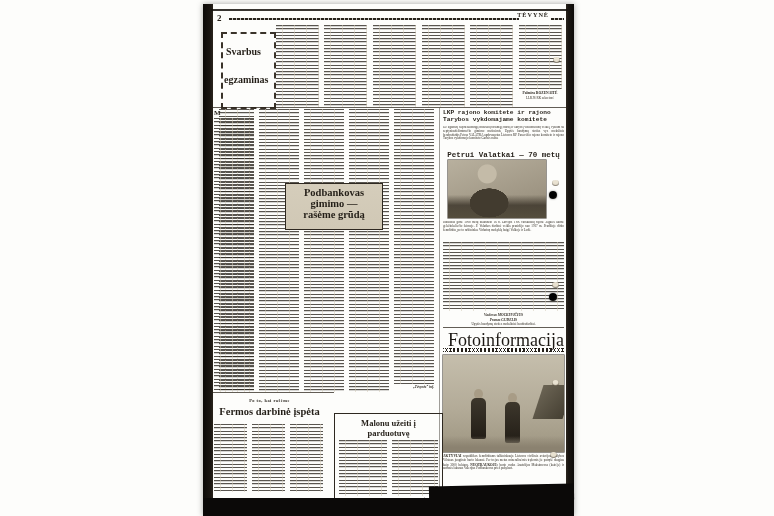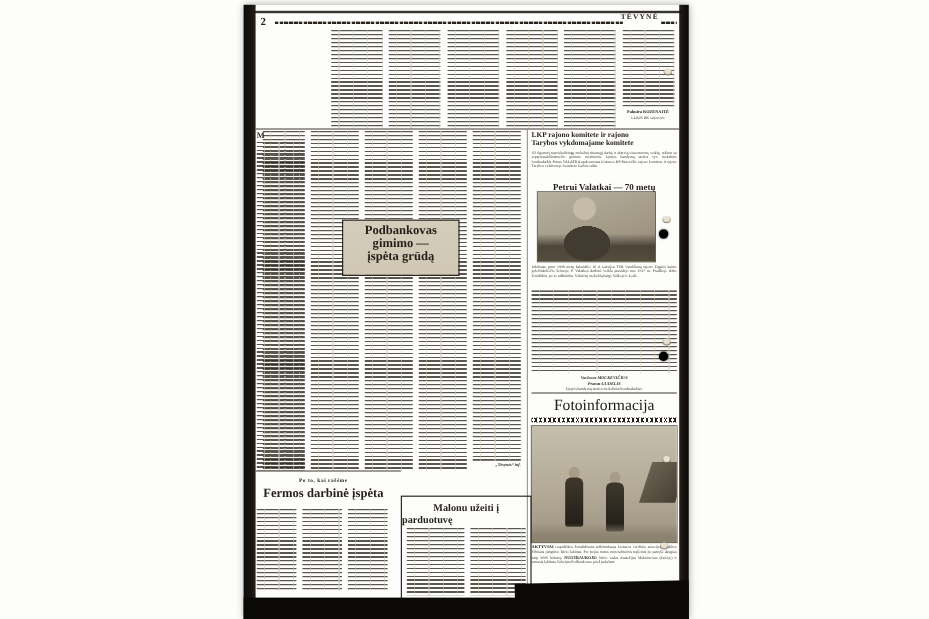--- a/index.html
+++ b/index.html
@@ -12,21 +12,21 @@
           linear-gradient(to right, rgba(90,78,58,.20) 0, rgba(0,0,0,0) 7%, rgba(0,0,0,0) 88%, rgba(248,244,232,.55) 98%),
           linear-gradient(to bottom, #d9d2c1 0%, #d3cbb9 35%, #cfc6b3 72%, #c6bda9 100%);
         box-shadow:0 0 6px rgba(0,0,0,.35);}
   .edgeL{position:absolute;left:0;top:0;width:10px;height:100%;background:linear-gradient(to right,#0c0a08,#191511 70%,#2a241c);}
   .edgeR{position:absolute;left:363px;top:0;width:8px;height:100%;background:linear-gradient(to left,#0c0a08,#1a1612 70%,#2c261e);}
   .scan-topline{position:absolute;left:8px;top:5px;width:357px;height:2px;background:rgba(20,16,12,.85);}
   .bottom-band{position:absolute;left:0;top:494px;width:371px;height:18px;background:#0b0908;}
   .bottom-wedge{position:absolute;left:226px;top:481px;width:145px;height:16px;background:#0b0908;transform:rotate(-1.2deg);}
   
   .serifb{font-family:"Liberation Serif",serif;font-weight:bold;color:#241f18;}
-  .sansb{font-family:Liberation Serif, serif;font-weight:bold;color:#241f18;}
+  .sansb{font-family:Liberation Mono, monospace;font-weight:bold;color:#241f18;}
   .tiny{font-family:"Liberation Serif",serif;font-size:3.2px;line-height:1.18;color:#322d25;text-align:justify;}
   .rule{position:absolute;height:1px;background:rgba(45,39,30,.75);}
   .vrule{position:absolute;width:1px;background:rgba(45,39,30,.45);}
   .dotrule{position:absolute;height:1.5px;background:repeating-linear-gradient(90deg,#27221b 0 3px,rgba(39,34,27,.25) 3px 4px);}
   
   .tx{position:absolute;
       background:
         repeating-linear-gradient(to right, rgba(211,203,185,0) 0 6px, rgba(211,203,185,.55) 6px 7px, rgba(211,203,185,0) 7px 12px),
         repeating-linear-gradient(to bottom, rgba(43,38,31,.78) 0 1px, rgba(43,38,31,.18) 1px 1.5px, rgba(0,0,0,0) 1.5px 3.3px);}
   
@@ -74,20 +74,24 @@
 
     <div class="edgeL"></div>
     <div class="edgeR"></div>
     <div class="scan-topline"></div>
 
     <div class="serifb" style="position:absolute;left:14px;top:9px;font-size:9px;">2</div>
     <div class="dotrule" style="left:26px;top:14px;width:290px;"></div>
     <div class="dotrule" style="left:348px;top:14px;width:13px;"></div>
     <div class="serifb" style="position:absolute;right:25px;top:7px;font-size:6.2px;letter-spacing:1px;">TĖVYNĖ</div>
 
+    <div id="svarbus-box">
+      <div class="serifb" style="position:absolute;left:3px;top:12px;font-size:10px;">Svarbus</div>
+      <div class="serifb" style="position:absolute;left:1px;top:40px;font-size:10px;">egzaminas</div>
+    </div>
     <div class="tx" style="left:73px;top:21px;width:43px;height:82px;"></div>
     <div class="tx" style="left:121px;top:21px;width:43px;height:82px;"></div>
     <div class="tx" style="left:170px;top:21px;width:43px;height:82px;"></div>
     <div class="tx" style="left:219px;top:21px;width:43px;height:82px;"></div>
     <div class="tx" style="left:267px;top:21px;width:43px;height:82px;"></div>
     <div class="tx" style="left:316px;top:21px;width:43px;height:64px;"></div>
     <div class="serifb" style="position:absolute;left:314px;top:87px;width:46px;font-size:3.6px;text-align:center;">Palmira ROZENAITĖ</div>
     <div style="position:absolute;left:314px;top:92px;width:46px;font-size:3.3px;text-align:center;color:#322d25;">LLKJS RK sekretorė</div>
 
     <div class="rule" style="left:10px;top:103px;width:353px;"></div>
@@ -96,21 +100,21 @@
     <div class="tx" style="left:16px;top:105px;width:35px;height:283px;"></div>
     <div class="tx" style="left:11px;top:114px;width:40px;height:274px;"></div>
     <div class="tx" style="left:56px;top:105px;width:40px;height:283px;"></div>
     <div class="tx" style="left:101px;top:105px;width:40px;height:283px;"></div>
     <div class="tx" style="left:146px;top:105px;width:40px;height:283px;"></div>
     <div class="tx" style="left:191px;top:105px;width:40px;height:275px;"></div>
 
     <div id="melior-box">
       <div class="serifb" style="font-size:10.5px;margin-top:3px;">Podbankovas</div>
       <div class="serifb" style="font-size:10.5px;">gimimo —</div>
-      <div class="serifb" style="font-size:10.5px;">įspėta grūdą</div>
+      <div class="serifb" style="font-size:10.5px;">rašėme grūdą</div>
     </div>
     <div class="sigline" style="position:absolute;left:191px;top:381px;width:40px;font-size:3.5px;text-align:right;">„Tėvynės“ inf.</div>
 
     <div class="vrule" style="left:236px;top:104px;height:380px;"></div>
 
     <div class="sansb" style="position:absolute;left:240px;top:106px;width:121px;font-size:6.2px;line-height:1.05;">LKP rajono komitete ir rajono</div>
     <div class="sansb" style="position:absolute;left:240px;top:113px;width:121px;font-size:6.2px;line-height:1.05;">Tarybos vykdomajame komitete</div>
     <div class="tiny" style="position:absolute;left:240px;top:122px;width:121px;height:23px;overflow:hidden;">Už ilgametį nepriekaištingą mokslinį tiriamąjį darbą ir aktyvią visuomeninę veiklą, ryšium su septyniasdešimtmečio gimimo metinėmis, Upytės bandymų stoties vyr. mokslinis bendradarbis Petras VALATKA apdovanotas Lietuvos KP Panevėžio rajono komiteto ir rajono Tarybos vykdomojo komiteto Garbės raštu.</div>
     <div class="sansb" style="position:absolute;left:240px;top:147px;width:121px;font-size:7.5px;text-align:center;">Petrui Valatkai — 70 metų</div>
 
@@ -118,21 +122,21 @@
 
     <div class="tiny" style="position:absolute;left:240px;top:217px;width:121px;height:18px;overflow:hidden;">Jubiliatas gimė 1908 metų balandžio 16 d. Latvijos TSR Varaklianų rajone Žigalės kaime geležinkeliečio šeimoje. P. Valatkos darbinė veikla prasidėjo nuo 1917 m. Pradžioje dirbo žemdirbiu, po to raštininku. Vidurinę mokyklą baigė Valkoje ir Lodė.</div>
     <div class="tx" style="left:240px;top:238px;width:121px;height:69px;"></div>
 
     <div class="sigline" style="position:absolute;left:240px;top:309px;width:121px;font-size:3.6px;text-align:center;">Vaclovas MOCKEVIČIUS</div>
     <div class="sigline" style="position:absolute;left:240px;top:313.5px;width:121px;font-size:3.6px;text-align:center;">Pranas GUDELIS</div>
     <div style="position:absolute;left:240px;top:318px;width:121px;font-size:3.2px;text-align:center;color:#322d25;">Upytės bandymų stoties moksliniai bendradarbiai.</div>
 
     <div class="rule" style="left:240px;top:323px;width:121px;"></div>
 
-    <div style="position:absolute;left:240px;top:326px;width:121px;font-size:13px;text-align:center;color:#1d1914;font-family:'Liberation Serif',serif;">Fotoinformacija</div>
+    <div style="position:absolute;left:240px;top:326px;width:121px;font-size:18px;text-align:right;color:#1d1914;font-family:'Liberation Serif',serif;">Fotoinformacija</div>
     <div class="zigzag" style="left:240px;top:344px;width:121px;"></div>
 
     <div id="photo-plane">
       <div class="wing"></div>
       <div class="tail"></div>
       <div class="pilot" style="left:28px;top:34px;">
         <div class="head"></div>
         <div class="bodyy"></div>
       </div>
       <div class="pilot" style="left:62px;top:38px;">
@@ -149,21 +153,21 @@
 
     <div class="rule" style="left:10px;top:388px;width:121px;"></div>
     <div style="position:absolute;left:10px;top:394px;width:113px;font-size:4.4px;text-align:center;letter-spacing:.5px;color:#241f18;font-weight:bold;">Po to, kai rašėme</div>
     <div class="serifb" style="position:absolute;left:10px;top:402px;width:113px;font-size:10.5px;text-align:center;">Fermos darbinė įspėta</div>
     <div class="tx" style="left:11px;top:420px;width:33px;height:68px;"></div>
     <div class="tx" style="left:49px;top:420px;width:33px;height:68px;"></div>
     <div class="tx" style="left:87px;top:420px;width:33px;height:68px;"></div>
 
     <div id="malonu-box">
       <div class="serifb" style="position:absolute;left:0;top:4px;width:107px;font-size:8.5px;text-align:center;">Malonu užeiti į</div>
-      <div class="serifb" style="position:absolute;left:0;top:13.5px;width:107px;font-size:8.5px;text-align:left;">parduotuvę</div>
+      <div class="serifb" style="position:absolute;left:0;top:13.5px;width:107px;font-size:8.5px;text-align:center;">parduotuvę</div>
       <div class="tx" style="left:4px;top:26px;width:48px;height:56px;"></div>
       <div class="tx" style="left:57px;top:26px;width:46px;height:56px;"></div>
       <div class="sigline" style="position:absolute;right:5px;top:84px;font-size:3.8px;">Janė TUMĖLIENĖ</div>
     </div>
 
     <div class="dent" style="left:350px;top:53px;"></div>
     <div class="dent" style="left:349px;top:176px;"></div>
     <div class="hole-black" style="left:346px;top:187px;"></div>
     <div class="dent" style="left:349px;top:278px;"></div>
     <div class="hole-black" style="left:346px;top:289px;"></div>

